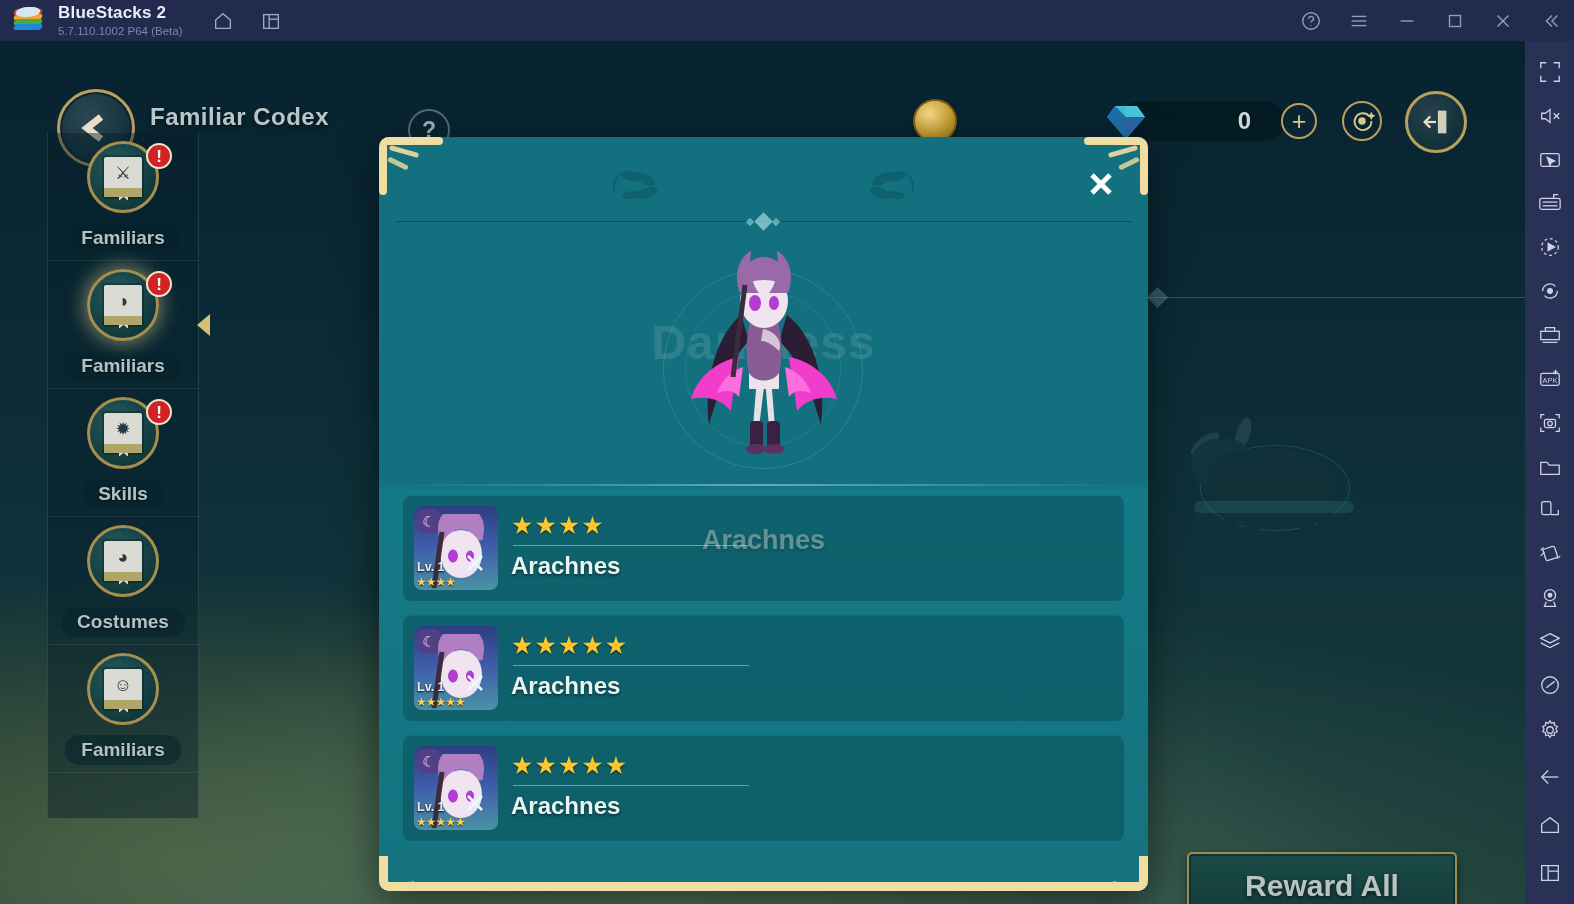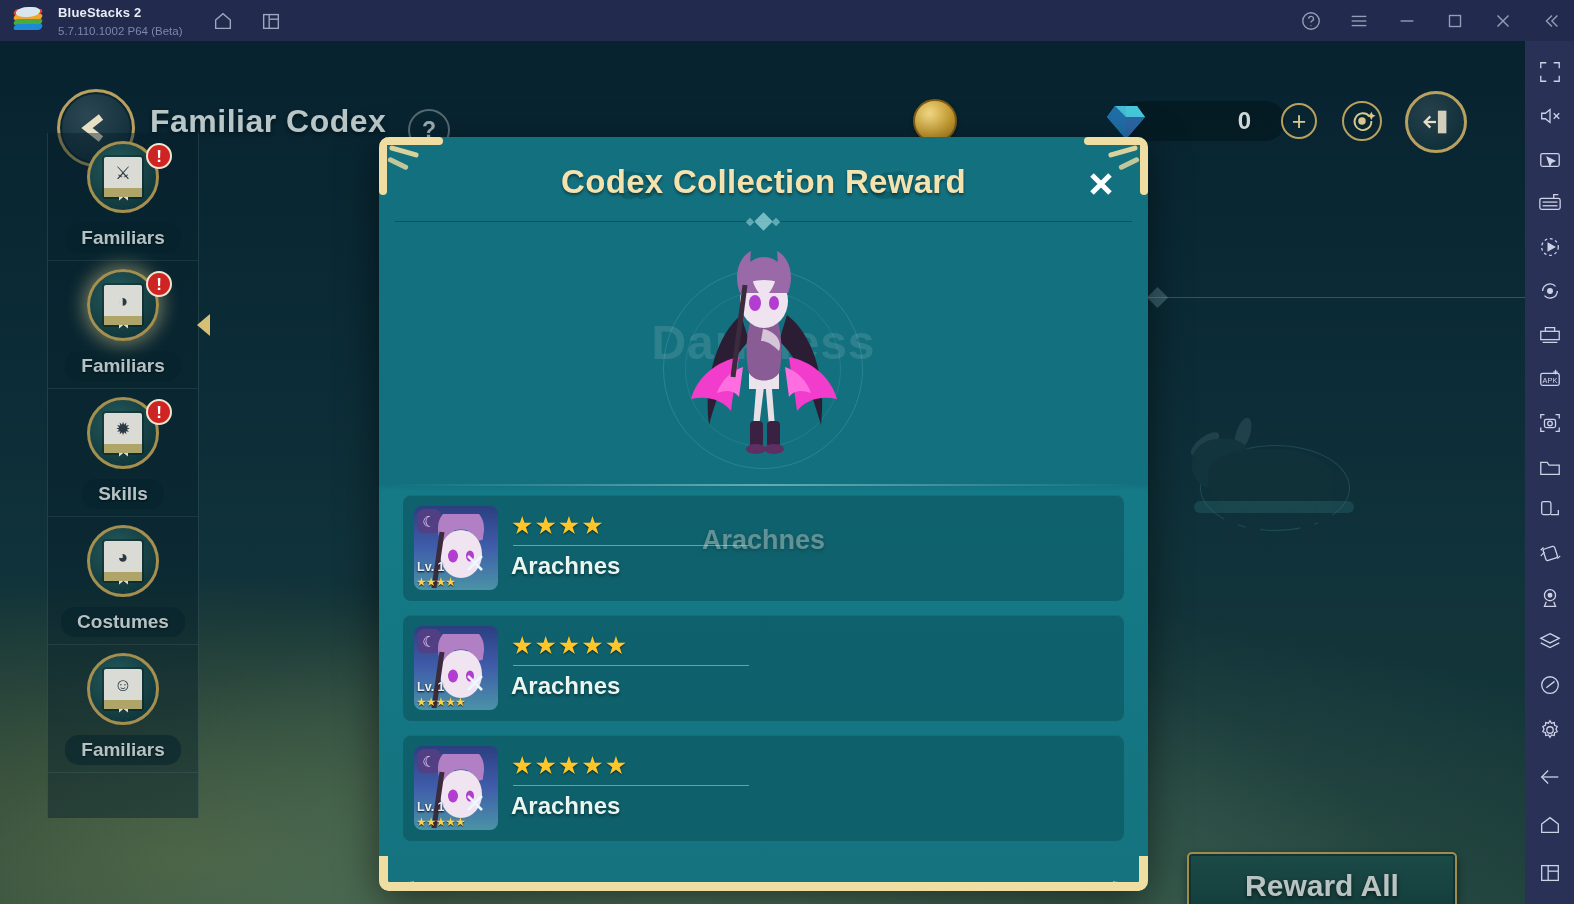--- a/index.html
+++ b/index.html
@@ -16,21 +16,21 @@
     background: #222a4d; display: flex; align-items: center;
     z-index: 60;
   }
   .bs-logo { margin-left: 14px; width: 30px; height: 26px; position: relative; }
   .bs-logo i { position: absolute; left: 0; display: block; width: 28px; height: 6px; border-radius: 3px; }
   .bs-logo i:nth-child(1){ top: 1px;  background:#e8422f; transform: skewX(-22deg);}
   .bs-logo i:nth-child(2){ top: 6px;  background:#f1a62a; transform: skewX(-22deg);}
   .bs-logo i:nth-child(3){ top: 11px; background:#4aa93f; transform: skewX(-22deg);}
   .bs-logo i:nth-child(4){ top: 16px; background:#1d8ad8; transform: skewX(-22deg);}
   .bs-logo .cap { top:-1px; left:2px; width:24px; height:10px; background:#d8e7ef; border-radius:50%/60%; transform: skewX(-22deg); }
-  .bs-title { margin-left: 14px; color:#e9ecf5; font-size: 13px; font-weight: bold; line-height: 18px; letter-spacing: .2px;}
+  .bs-title { margin-left: 14px; color:#e9ecf5; font-size: 17px; font-weight: bold; line-height: 18px; letter-spacing: .2px;}
   .bs-sub { margin-left: 14px; color:#7d86ab; font-size: 11.5px; line-height: 14px; margin-top:2px; }
   .bs-titleblock{ display:flex; flex-direction:column; justify-content:center; }
   .tb-icons { display: flex; align-items:center; margin-left: 28px; gap: 22px; }
   .tb-ic { width: 26px; height: 26px; opacity:.78; display:flex; align-items:center; justify-content:center; cursor:pointer;}
   .tb-right { position:absolute; right: 10px; top:0; height:41px; display:flex; align-items:center; gap: 22px; }
   .tb-right .tb-ic { opacity:.72; }
   .tb-ic svg { stroke: #c3c9e0; fill:none; stroke-width:1.5; }
 
   
   .rbar {
@@ -69,21 +69,21 @@
   }
 
   
   .ghead { position:absolute; left:0; top:0; width:1525px; height:92px;
     background: linear-gradient(180deg, #072330 0%, #08283300 100%); }
   .backbtn { position:absolute; left:57px; top:48px; width:78px; height:78px;
     border-radius:50%; background: radial-gradient(circle at 38% 34%, #2c4753, #14313c 70%);
     border:3px solid #b9a05e; box-shadow: 0 0 0 2px #0d2530 inset; cursor:pointer;
     display:flex; align-items:center; justify-content:center; }
   .backbtn svg { stroke:#e7dfc6; fill:none; stroke-width:7; }
-  .pagetitle { position:absolute; left:150px; top:62px; font-size:32px; font-weight:bold;
+  .pagetitle { position:absolute; left:150px; top:62px; font-size:24px; font-weight:bold;
     color:#b9c6c8; letter-spacing:.5px; text-shadow:0 2px 4px rgba(0,0,0,.5);}
   .helpbtn { position:absolute; left:408px; top:68px; width:42px; height:42px; border-radius:50%;
     border:2px solid rgba(183,196,198,.45); color:#9fb0b4; font-size:23px; font-weight:bold;
     display:flex; align-items:center; justify-content:center; cursor:pointer; }
 
   
   .cur { position:absolute; top:60px; height:40px; display:flex; align-items:center;
     background: rgba(4,23,31,.66); border-radius:20px; }
   .cur .val { color:#cfd7d8; font-size:24px; font-weight:bold; }
   .coin { position:absolute; left:913px; top:58px; width:44px; height:44px; border-radius:50%;
@@ -425,21 +425,20 @@
       <div class="leaf r">
         <svg viewBox="0 0 64 40" width="64" height="40" fill="#0b5a64">
           <ellipse cx="16" cy="12" rx="11" ry="5" transform="rotate(-28 16 12)"></ellipse>
           <ellipse cx="30" cy="9" rx="10" ry="4.5" transform="rotate(-12 30 9)"></ellipse>
           <ellipse cx="14" cy="26" rx="11" ry="5" transform="rotate(22 14 26)"></ellipse>
           <ellipse cx="30" cy="28" rx="9" ry="4" transform="rotate(10 30 28)"></ellipse>
           <path d="M40 6 q10 8 6 20" stroke="#0b5a64" stroke-width="2" fill="none"></path>
         </svg>
       </div>
 
-      <div class="modal-title">Codex Collection Reward</div>
 
       <div class="closebtn">
         <svg viewBox="0 0 30 30" width="30" height="30" fill="none">
             <line x1="6" y1="6" x2="24" y2="24"></line>
             <line x1="24" y1="6" x2="6" y2="24"></line>
           </svg>
       </div>
 
       <div class="hr-wrap">
         <div class="line"></div>

